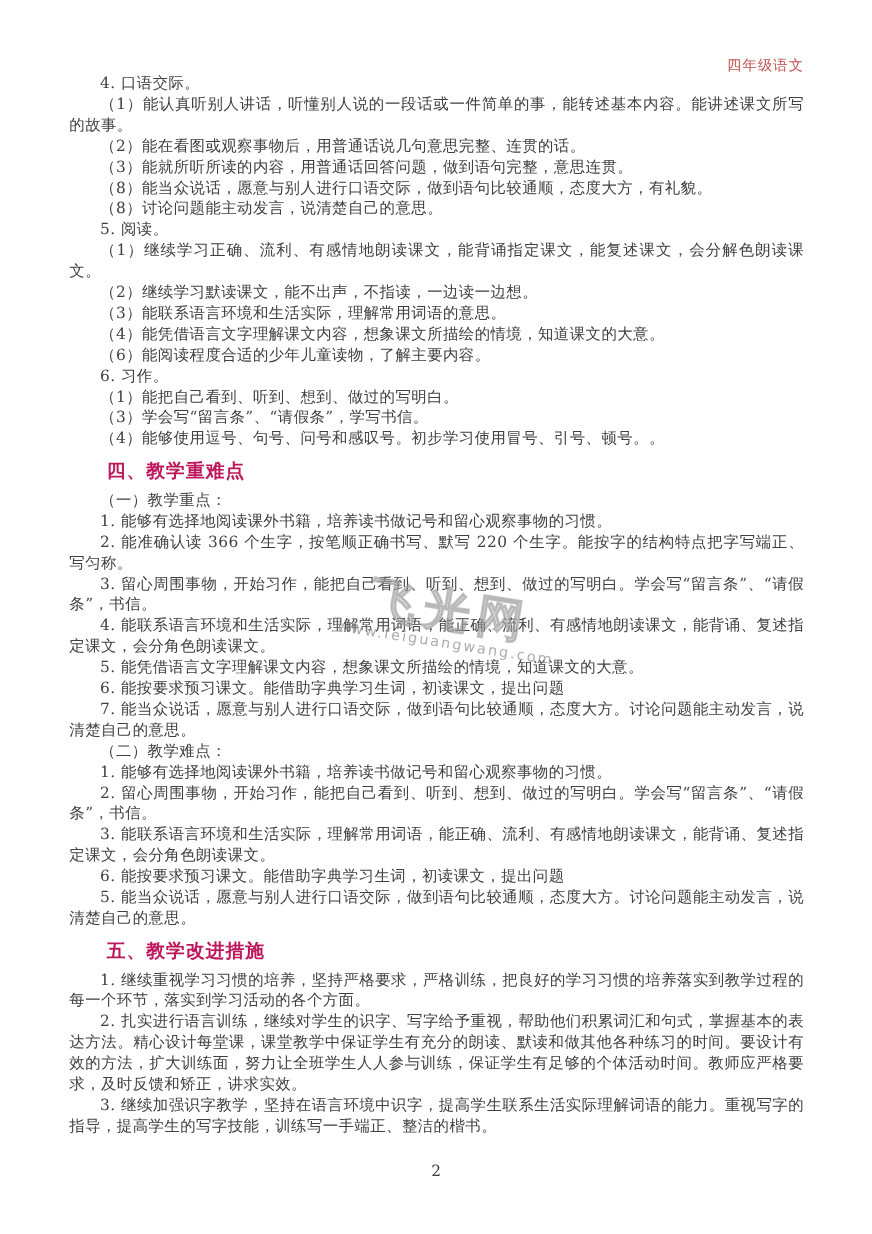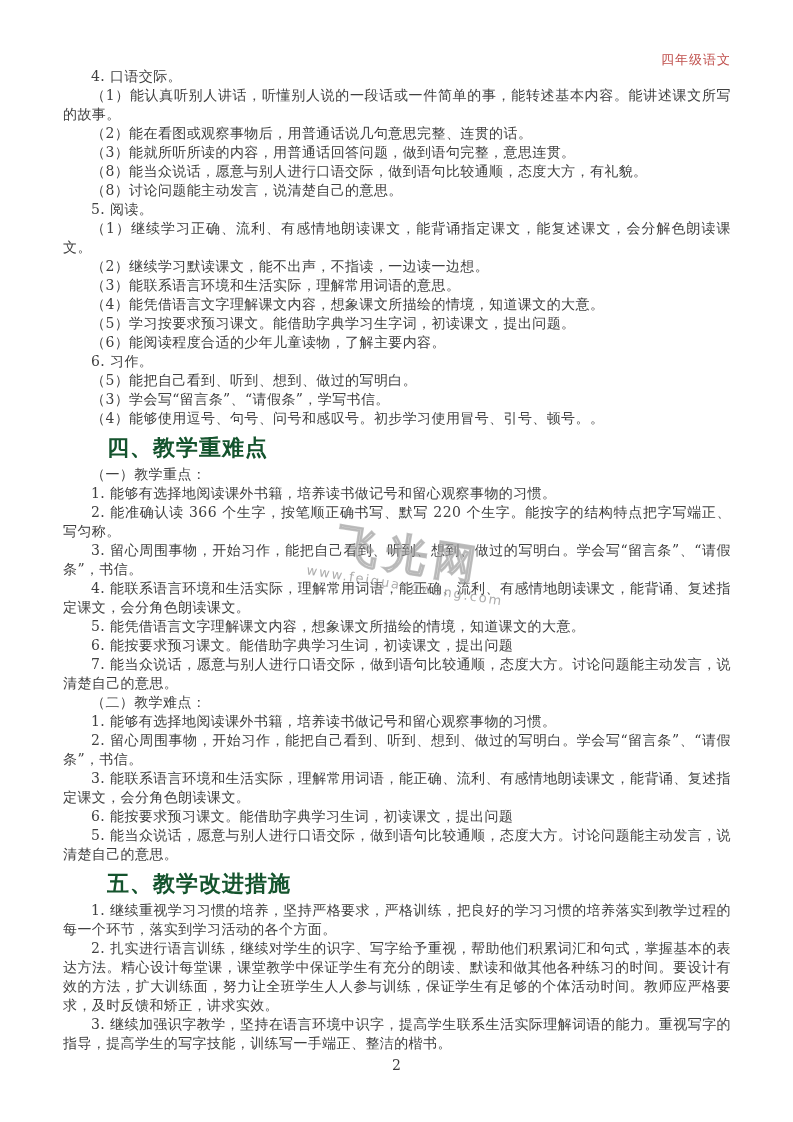--- a/index.html
+++ b/index.html
@@ -35,25 +35,25 @@
   .content p.para {
     margin: 0;
     font-size: 14px;
     line-height: 19px;
     text-align: justify;
     text-indent: 2em;
     letter-spacing: 0.4px;
   }
   .content h2.heading {
     margin: 8px 0 5px 0;
-    font-size: 22px;
+    font-size: 17px;
     line-height: 24px;
     font-weight: bold;
     text-indent: 2em;
-    color: #14532d;
+    color: #be185d;
     font-family: Liberation Sans, sans-serif;
     letter-spacing: 1px;
   }
   .watermark {
     position: absolute;
     left: 315px;
     top: 518px;
     transform: rotate(9deg);
     transform-origin: left top;
     text-align: center;
@@ -99,24 +99,23 @@
       <p class="para">（1）能认真听别人讲话，听懂别人说的一段话或一件简单的事，能转述基本内容。能讲述课文所写的故事。</p>
       <p class="para">（2）能在看图或观察事物后，用普通话说几句意思完整、连贯的话。</p>
       <p class="para">（3）能就所听所读的内容，用普通话回答问题，做到语句完整，意思连贯。</p>
       <p class="para">（8）能当众说话，愿意与别人进行口语交际，做到语句比较通顺，态度大方，有礼貌。</p>
       <p class="para">（8）讨论问题能主动发言，说清楚自己的意思。</p>
       <p class="para">5. 阅读。</p>
       <p class="para">（1）继续学习正确、流利、有感情地朗读课文，能背诵指定课文，能复述课文，会分解色朗读课文。</p>
       <p class="para">（2）继续学习默读课文，能不出声，不指读，一边读一边想。</p>
       <p class="para">（3）能联系语言环境和生活实际，理解常用词语的意思。</p>
       <p class="para">（4）能凭借语言文字理解课文内容，想象课文所描绘的情境，知道课文的大意。</p>
-      <p class="para">（5）学习按要求预习课文。能借助字典学习生字词，初读课文，提出问题。</p>
       <p class="para">（6）能阅读程度合适的少年儿童读物，了解主要内容。</p>
       <p class="para">6. 习作。</p>
-      <p class="para">（5）能把自己看到、听到、想到、做过的写明白。</p>
+      <p class="para">（1）能把自己看到、听到、想到、做过的写明白。</p>
       <p class="para">（3）学会写“留言条”、“请假条”，学写书信。</p>
       <p class="para">（4）能够使用逗号、句号、问号和感叹号。初步学习使用冒号、引号、顿号。。</p>
       <h2 class="heading">四、教学重难点</h2>
       <p class="para">（一）教学重点：</p>
       <p class="para">1. 能够有选择地阅读课外书籍，培养读书做记号和留心观察事物的习惯。</p>
       <p class="para">2. 能准确认读 366 个生字，按笔顺正确书写、默写 220 个生字。能按字的结构特点把字写端正、写匀称。</p>
       <p class="para">3. 留心周围事物，开始习作，能把自己看到、听到、想到、做过的写明白。学会写“留言条”、“请假条”，书信。</p>
       <p class="para">4. 能联系语言环境和生活实际，理解常用词语，能正确、流利、有感情地朗读课文，能背诵、复述指定课文，会分角色朗读课文。</p>
       <p class="para">5. 能凭借语言文字理解课文内容，想象课文所描绘的情境，知道课文的大意。</p>
       <p class="para">6. 能按要求预习课文。能借助字典学习生词，初读课文，提出问题</p>

